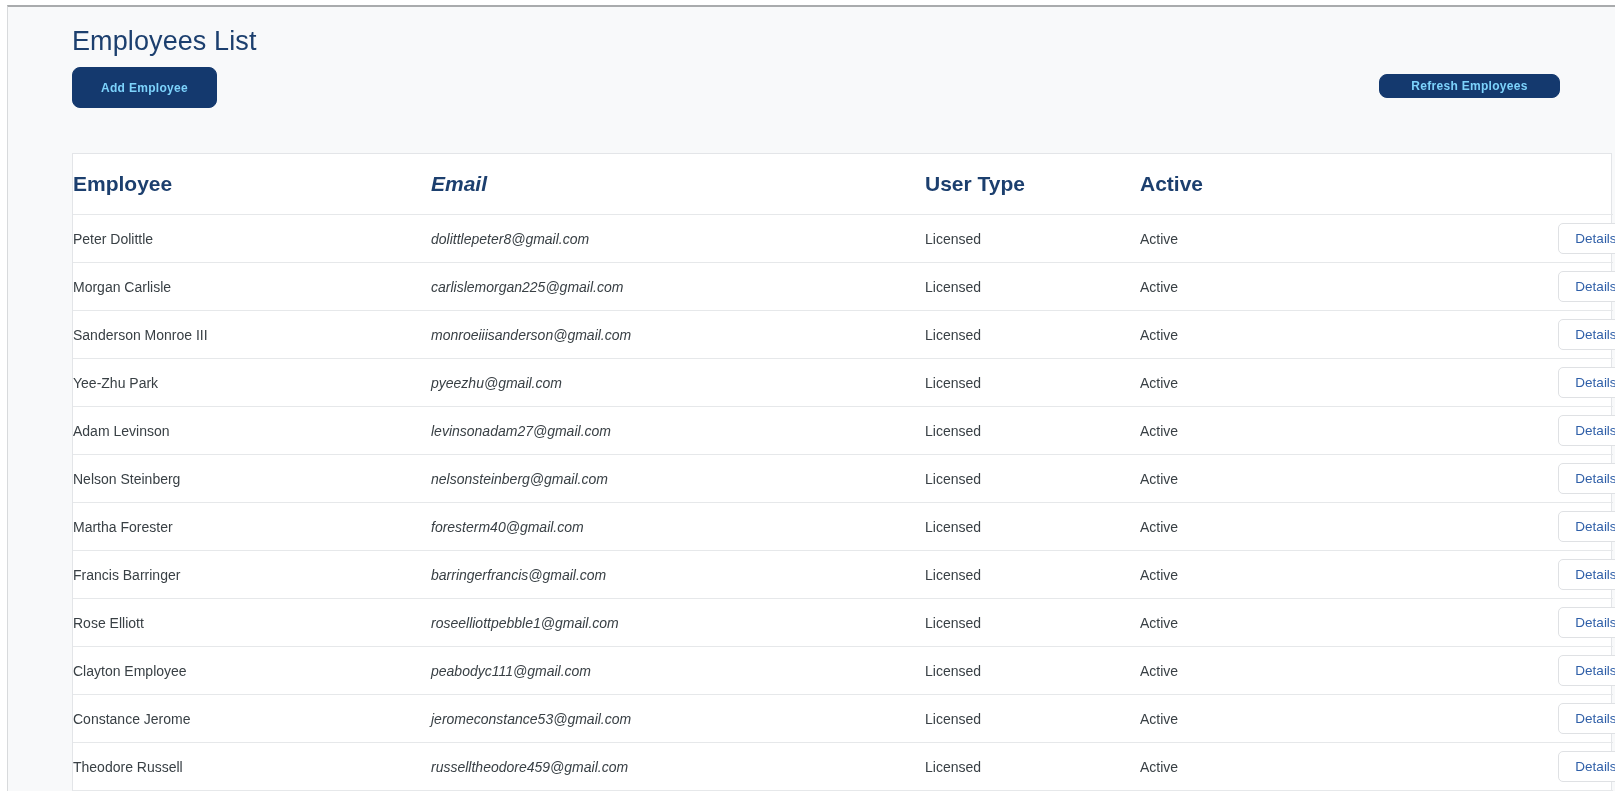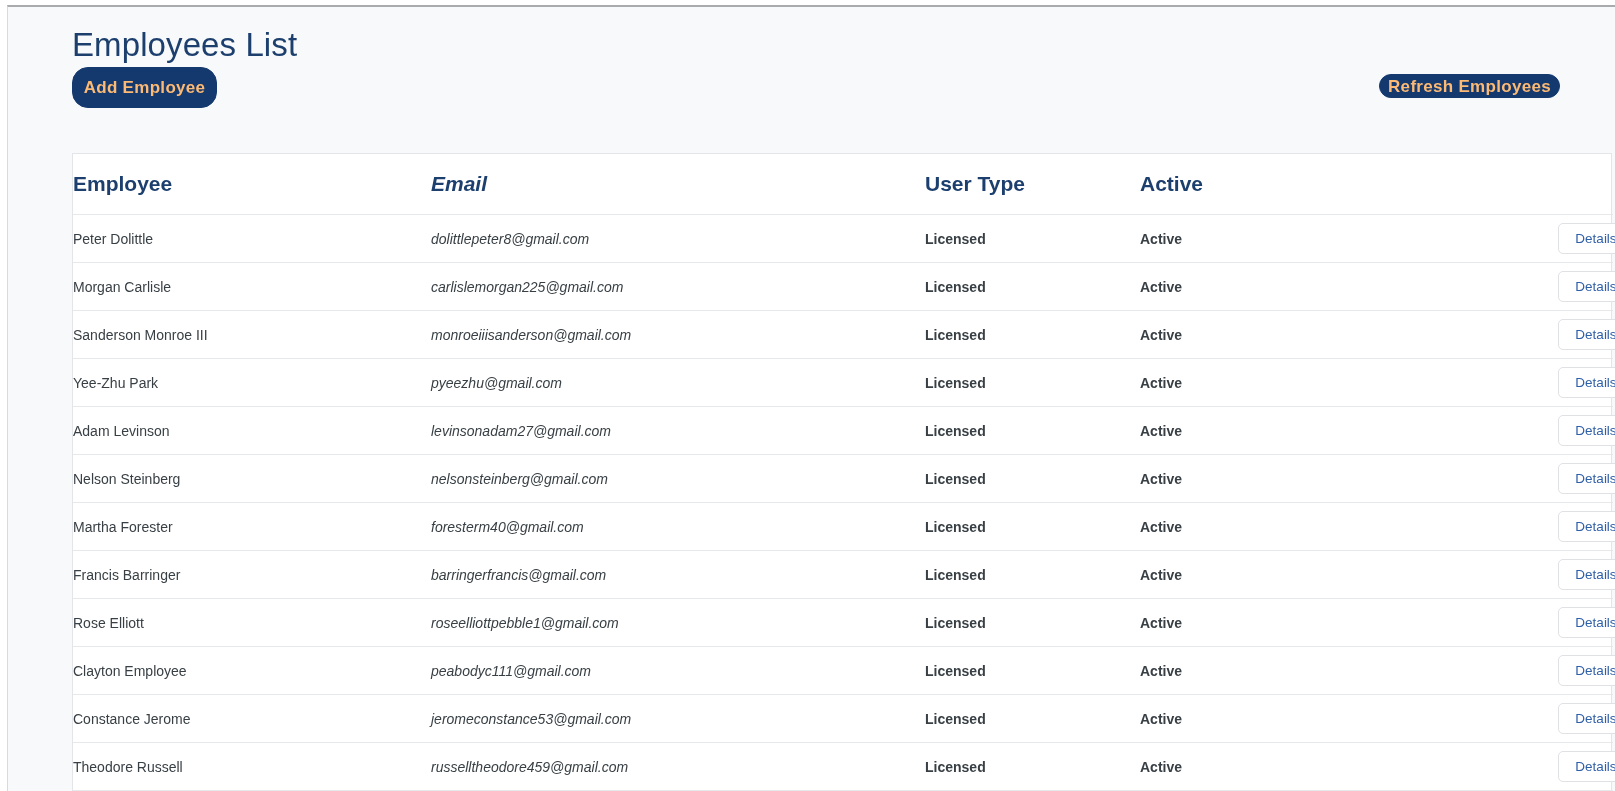--- a/index.html
+++ b/index.html
@@ -32,35 +32,35 @@
     position: relative;
     width: 100%;
     height: 100%;
   }
 
   
   .page-title {
     position: absolute;
     left: 64px;
     top: 19px;
-    font-size: 33px;
+    font-size: 27px;
     font-weight: 400;
     color: #1c3f6e;
     letter-spacing: 0.1px;
     white-space: nowrap;
   }
 
   .btn-primary {
     position: absolute;
     background: #14396e;
-    color: #fdba74;
+    color: #7dd3fc;
     border: 1px solid #14396e;
-    border-radius: 16px;
+    border-radius: 8px;
     font-family: "Liberation Sans", sans-serif;
-    font-size: 17px;
+    font-size: 12px;
     font-weight: bold;
     letter-spacing: 0.3px;
     cursor: pointer;
     padding: 0;
     line-height: 1;
     display: flex;
     align-items: center;
     justify-content: center;
     white-space: nowrap;
   }
@@ -133,21 +133,21 @@
 
   td.status-cell {
     vertical-align: top;
     padding-top: 8px;
     color: #2a7a34;
     font-size: 14px;
   }
 
   th.col-usertype, td.col-usertype { padding-left: 1px; }
 
-  .status-green { color: #2a7a34; font-weight: bold; }
+  .status-green { color: #2a7a34; }
 
   td.actions-cell {
     text-align: right;
     padding-right: 0;
     position: relative;
   }
 
   .btn-details {
     position: relative;
     left: 21px;

